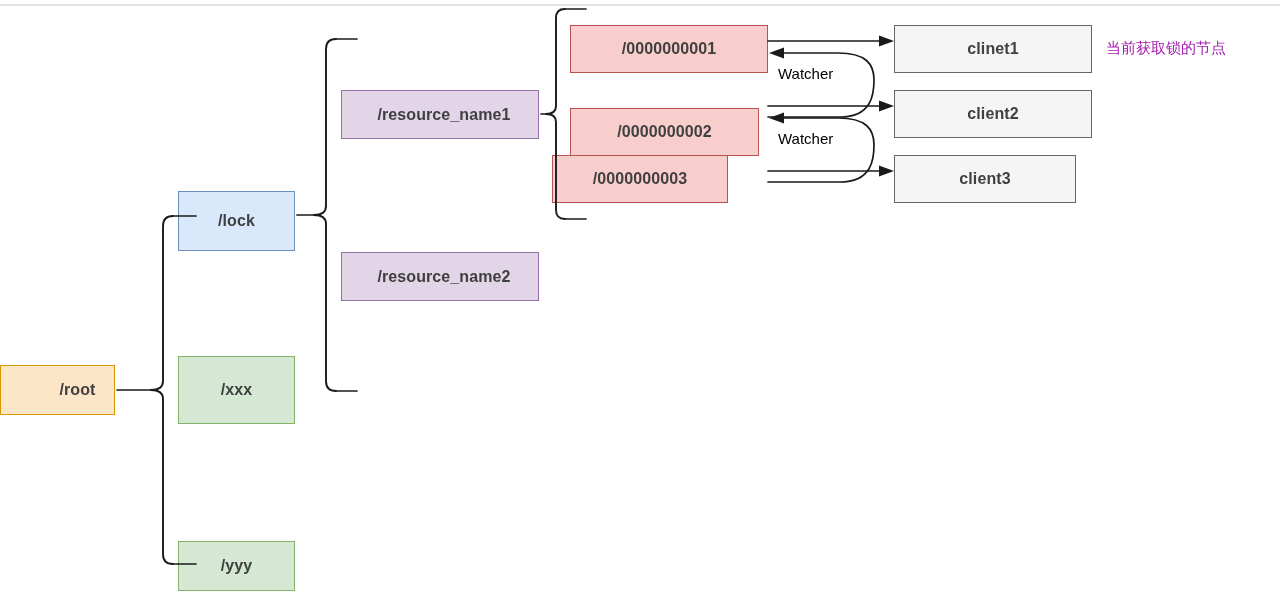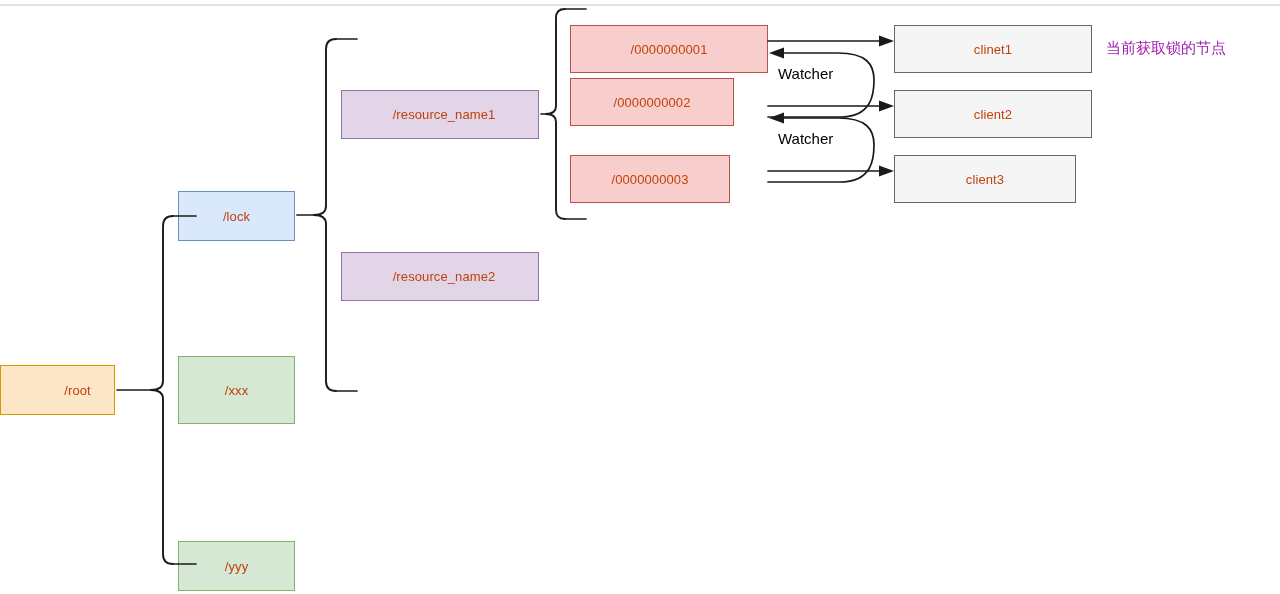--- a/index.html
+++ b/index.html
@@ -29,24 +29,25 @@
   }
   
   .node {
     position: absolute;
     box-sizing: border-box;
     border-width: 1px;
     border-style: solid;
     display: flex;
     align-items: center;
     justify-content: center;
-    font-size: 13px;
-    color: #c2410c;
+    font-size: 16px;
+    color: #404040;
     letter-spacing: 0.1px;
     white-space: nowrap;
+    font-weight: bold;
   }
   .node.root    { background: #fde5c8; border-color: #d79b00; padding-left: 40px; }
   .node.lock    { background: #dae8fc; border-color: #6c8ebf; }
   .node.green   { background: #d5e8d4; border-color: #82b366; }
   .node.purple  { background: #e1d5e7; border-color: #9673a6; padding-left: 8px; }
   .node.seq     { background: #f8cecc; border-color: #b85450; }
   .node.client  { background: #f5f5f5; border-color: #666666; }
 
   .side-note {
     position: absolute;
@@ -88,35 +89,35 @@
 </style>
 </head>
 <body>
 
 <div id="canvas">
 
   <div class="top-rule"></div>
 
   <div class="node root" style="left:0px; top:365px; width:115px; height:50px;">/root</div>
 
-  <div class="node lock" style="left:178px; top:191px; width:117px; height:50px;">/lock</div>
+  <div class="node lock" style="left:178px; top:191px; width:117px; height:60px;">/lock</div>
 
   <div class="node green" style="left:178px; top:356px; width:117px; height:68px;">/xxx</div>
 
   <div class="node green" style="left:178px; top:541px; width:117px; height:50px;">/yyy</div>
 
   <div class="node purple" style="left:341px; top:90px; width:198px; height:49px;">/resource_name1</div>
 
   <div class="node purple" style="left:341px; top:252px; width:198px; height:49px;">/resource_name2</div>
 
   <div class="node seq" style="left:570px; top:25px; width:198px; height:48px;">/0000000001</div>
 
-  <div class="node seq" style="left:570px; top:78px; width:164px; height:48px;">/0000000002</div>
-
-  <div class="node seq" style="left:570px; top:155px; width:160px; height:48px;">/0000000003</div>
+  <div class="node seq" style="left:570px; top:108px; width:189px; height:48px;">/0000000002</div>
+
+  <div class="node seq" style="left:552px; top:155px; width:176px; height:48px;">/0000000003</div>
 
   <div class="node client" style="left:894px; top:25px; width:198px; height:48px;">clinet1</div>
 
   <div class="node client" style="left:894px; top:90px; width:198px; height:48px;">client2</div>
 
   <div class="node client" style="left:894px; top:155px; width:182px; height:48px;">client3</div>
 
   <div class="side-note" style="left:1106px; top:39px;">当前获取锁的节点</div>
 
   <div class="watcher-label" style="left:778px; top:65px;">Watcher</div>

